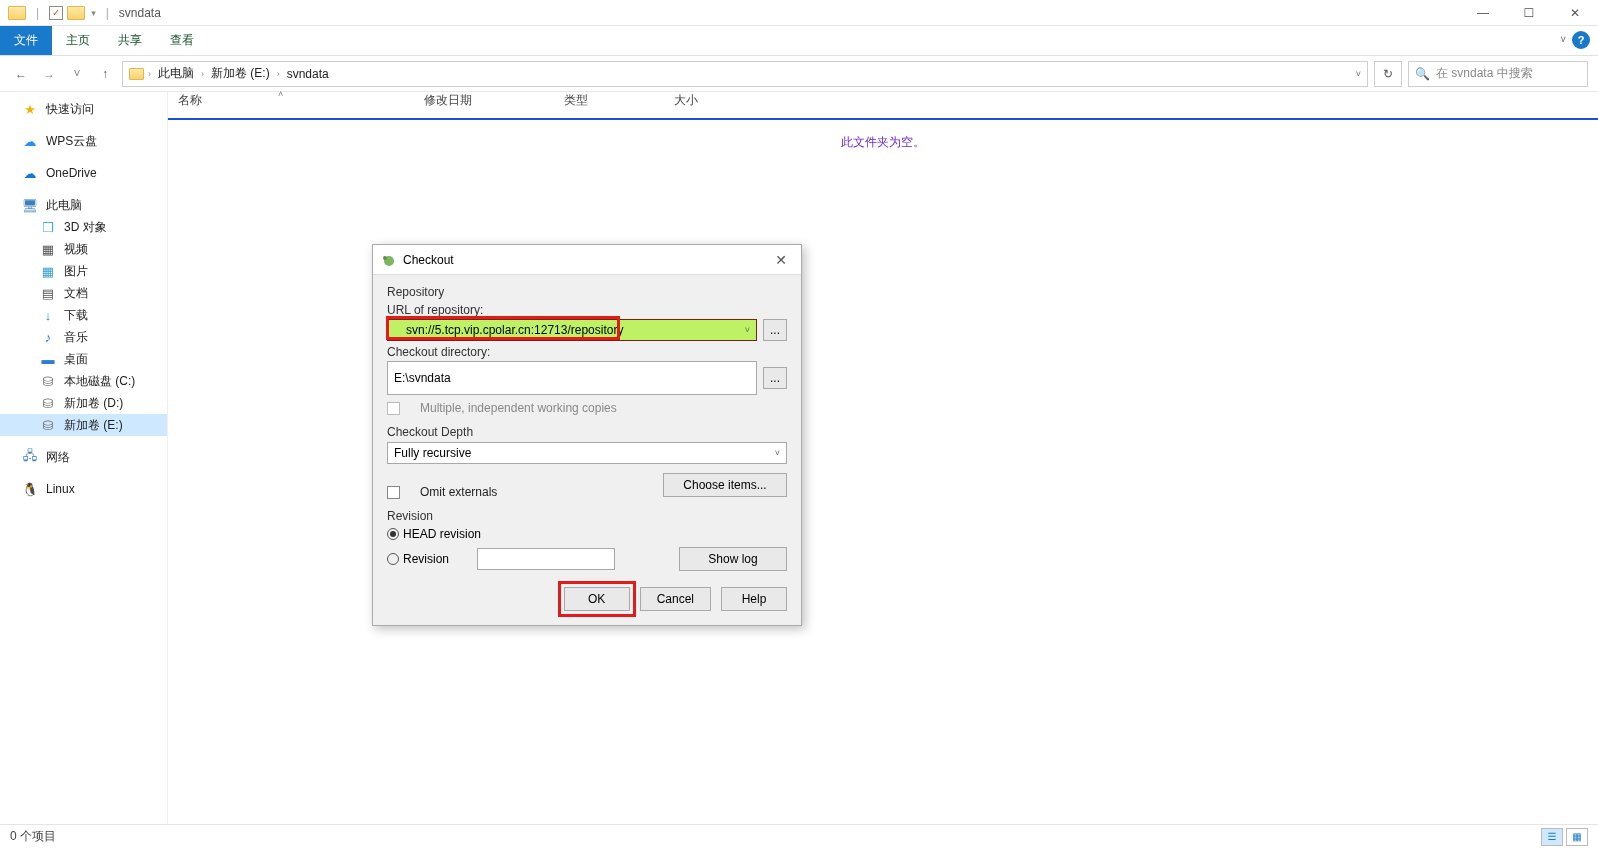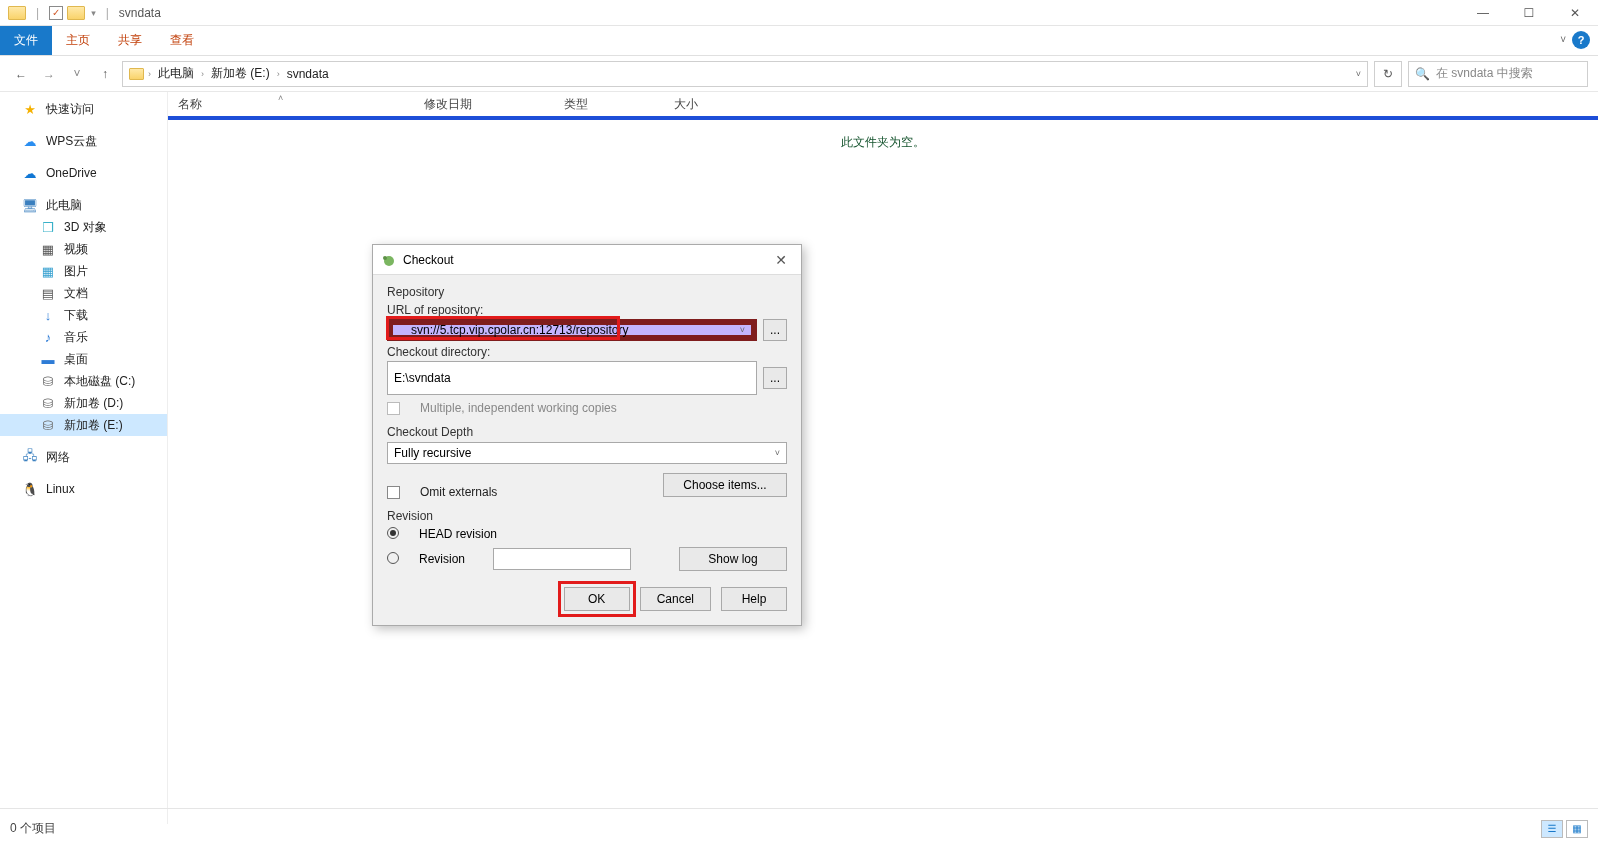--- a/index.html
+++ b/index.html
@@ -11,21 +11,21 @@
 .folder-glyph { width: 18px; height: 14px; background: linear-gradient(#ffe9a8,#f9d36b); border: 1px solid #e0b84f; border-radius: 1px; display: inline-block; }
 .check-glyph { width: 14px; height: 14px; border: 1px solid #8a8a8a; display: inline-flex; align-items: center; justify-content: center; color: #d05a2a; font-size: 10px; }
 .title-sep { color: #aaa; margin: 0 6px; }
 .title-bar .title-text { margin-left: 4px; color: #555; }
 .title-bar .spacer { flex: 1; }
 .win-controls { display: flex; }
 .win-controls div { width: 46px; height: 26px; display: flex; align-items: center; justify-content: center; color: #555; }
 
 
 .ribbon-tabs { height: 30px; display: flex; align-items: stretch; border-bottom: 1px solid #e0e0e0; position: relative; }
-.ribbon-tab { padding: 0 14px; display: flex; align-items: center; color: #c2410c; }
+.ribbon-tab { padding: 0 14px; display: flex; align-items: center; color: #14532d; }
 .ribbon-tab.file { background: #1979ca; color: #fff; }
 .ribbon-help { position: absolute; right: 8px; top: 5px; width: 18px; height: 18px; border-radius: 50%; background: #1979ca; color: #fff; display: flex; align-items: center; justify-content: center; font-size: 11px; font-weight: bold; }
 .ribbon-expand { position: absolute; right: 32px; top: 8px; color: #666; font-size: 10px; }
 
 
 .navbar { height: 36px; display: flex; align-items: center; padding: 0 10px; gap: 6px; border-bottom: 1px solid #e8e8e8; }
 .nav-arrow { width: 22px; height: 22px; display: flex; align-items: center; justify-content: center; color: #888; }
 .nav-arrow.enabled { color: #555; }
 .addr-box { flex: 1; height: 26px; border: 1px solid #cfcfcf; display: flex; align-items: center; padding: 0 6px; gap: 4px; }
 .crumb { color: #222; padding: 0 3px; }
@@ -37,57 +37,57 @@
 
 .main { display: flex; height: calc(100% - 26px - 30px - 36px - 24px); }
 .sidebar { width: 168px; border-right: 1px solid #eee; padding-top: 6px; overflow: hidden; }
 .nav-item { display: flex; align-items: center; height: 22px; padding-left: 22px; gap: 8px; color: #222; }
 .nav-item.sub { padding-left: 40px; }
 .nav-item.selected { background: #cde8ff; }
 .nav-icon { width: 16px; height: 16px; display: inline-flex; align-items: center; justify-content: center; font-size: 13px; }
 .nav-sep { height: 10px; }
 
 .content { flex: 1; position: relative; }
-.col-headers { height: 28px; display: flex; align-items: center; border-bottom: 4px solid #1d4ed8; color: #444; }
+.col-headers { height: 28px; display: flex; border-bottom: 2px solid #1d4ed8; color: #444; }
 .col-headers div { padding-left: 10px; }
 .col-name { width: 246px; position: relative; }
 .col-date { width: 140px; }
 .col-type { width: 110px; }
 .col-size { width: 80px; }
 .col-sort { position: absolute; left: 110px; top: -3px; color: #888; font-size: 9px; }
-.empty-msg { text-align: center; margin-top: 14px; color: #14532d; }
-
-
-.status-bar { height: 40px; border-top: 1px solid #e5e5e5; display: flex; align-items: center; padding: 0 10px; color: #444; position: absolute; bottom: 0; left: 0; right: 0; }
+.empty-msg { text-align: center; margin-top: 14px; color: #6d28d9; }
+
+
+.status-bar { height: 24px; border-top: 1px solid #e5e5e5; display: flex; align-items: center; padding: 0 10px; color: #444; position: absolute; bottom: 0; left: 0; right: 0; }
 .status-bar .spacer { flex: 1; }
 .view-toggle { width: 22px; height: 18px; border: 1px solid #bbb; margin-left: 3px; display: inline-flex; align-items: center; justify-content: center; color: #1979ca; font-size: 10px; }
 .view-toggle.active { background: #cde8ff; }
 
 
 .dialog { position: absolute; left: 372px; top: 244px; width: 430px; background: #f0f0f0; border: 1px solid #aaa; box-shadow: 3px 3px 10px rgba(0,0,0,0.25); }
 .dlg-title { height: 30px; background: #fff; display: flex; align-items: center; padding: 0 8px; border-bottom: 1px solid #ddd; }
 .dlg-title .icon { width: 16px; height: 16px; margin-right: 6px; }
 .dlg-close { margin-left: auto; color: #555; font-size: 14px; width: 24px; text-align: center; }
 .dlg-body { padding: 10px 14px 14px; }
 .grp-label { color: #333; margin-bottom: 3px; }
 .field-label { color: #333; margin-bottom: 2px; margin-top: 4px; }
 .field-row { display: flex; align-items: center; gap: 6px; }
-.combo { flex: 1; height: 22px; border: 6px solid #7f1d1d; background: #c4b5fd; display: flex; align-items: center; padding: 0 6px; position: relative; }
+.combo { flex: 1; height: 22px; border: 1px solid #7f1d1d; background: #bef264; display: flex; align-items: center; padding: 0 6px; position: relative; }
 .combo .dd { margin-left: auto; color: #666; font-size: 9px; }
 .text-input { flex: 1; height: 34px; border: 1px solid #a9a9a9; background: #fff; padding: 0 6px; display: flex; align-items: center; }
 .browse-btn { width: 24px; height: 22px; border: 1px solid #a9a9a9; background: #e9e9e9; display: flex; align-items: center; justify-content: center; }
 .checkbox-row { display: flex; align-items: center; gap: 20px; margin-top: 6px; color: #888; }
 .checkbox-row.enabled { color: #222; }
 .cb { width: 13px; height: 13px; border: 1px solid #888; background: #fff; }
 .divider { height: 10px; }
 .select-full { height: 22px; border: 1px solid #a9a9a9; background: #fff; display: flex; align-items: center; padding: 0 6px; margin-top: 3px; }
 .select-full .dd { margin-left: auto; color: #666; font-size: 9px; }
 .row-split { display: flex; align-items: center; justify-content: space-between; margin-top: 6px; }
 .btn { height: 24px; padding: 0 16px; border: 1px solid #a9a9a9; background: #e9e9e9; display: inline-flex; align-items: center; justify-content: center; }
-.radio-row { display: flex; align-items: flex-start; gap: 20px; margin-top: 4px; }
+.radio-row { display: flex; align-items: center; gap: 4px; margin-top: 4px; }
 .radio { width: 12px; height: 12px; border: 1px solid #555; border-radius: 50%; display: inline-flex; align-items: center; justify-content: center; }
 .radio.checked::after { content: ""; width: 6px; height: 6px; background: #333; border-radius: 50%; }
 .rev-input { width: 138px; height: 22px; border: 1px solid #a9a9a9; background: #fff; margin-left: 22px; }
 .dlg-buttons { display: flex; justify-content: flex-end; gap: 10px; margin-top: 16px; }
 .dlg-buttons .btn { min-width: 66px; justify-content: center; text-align: right; }
 
 
 .hl-red { position: absolute; border: 3px solid #e21b1b; pointer-events: none; }
 
 

